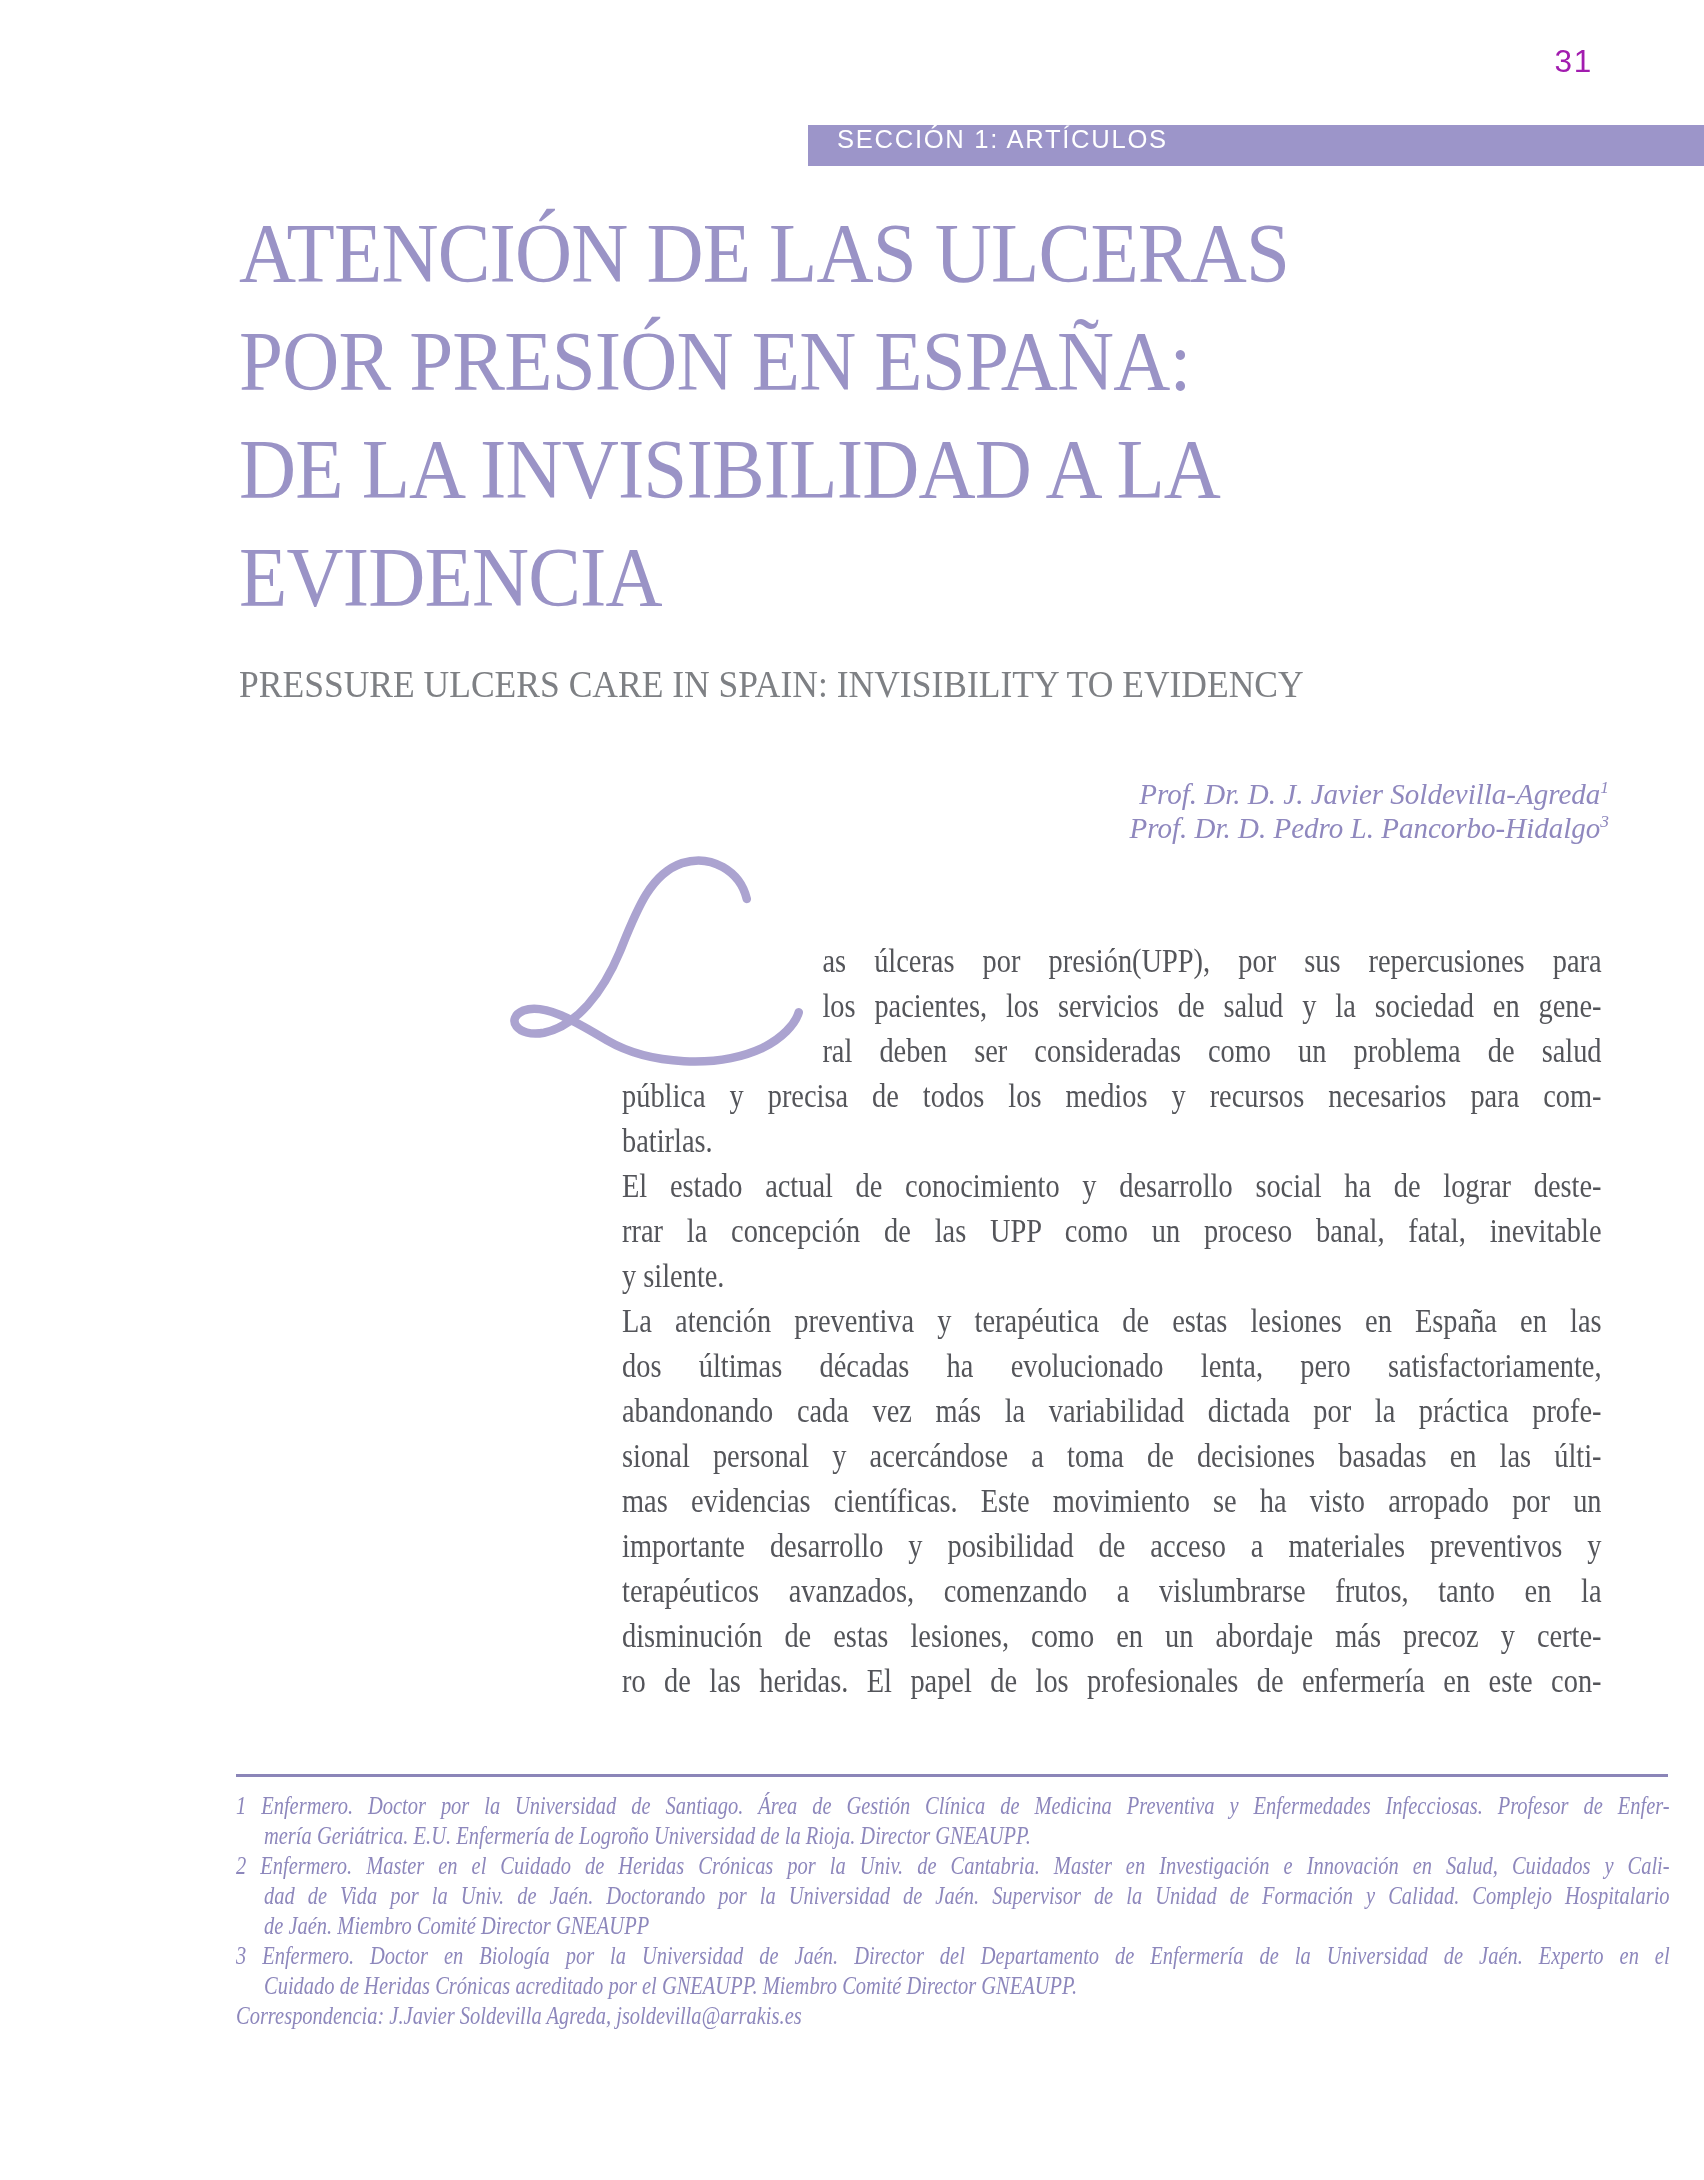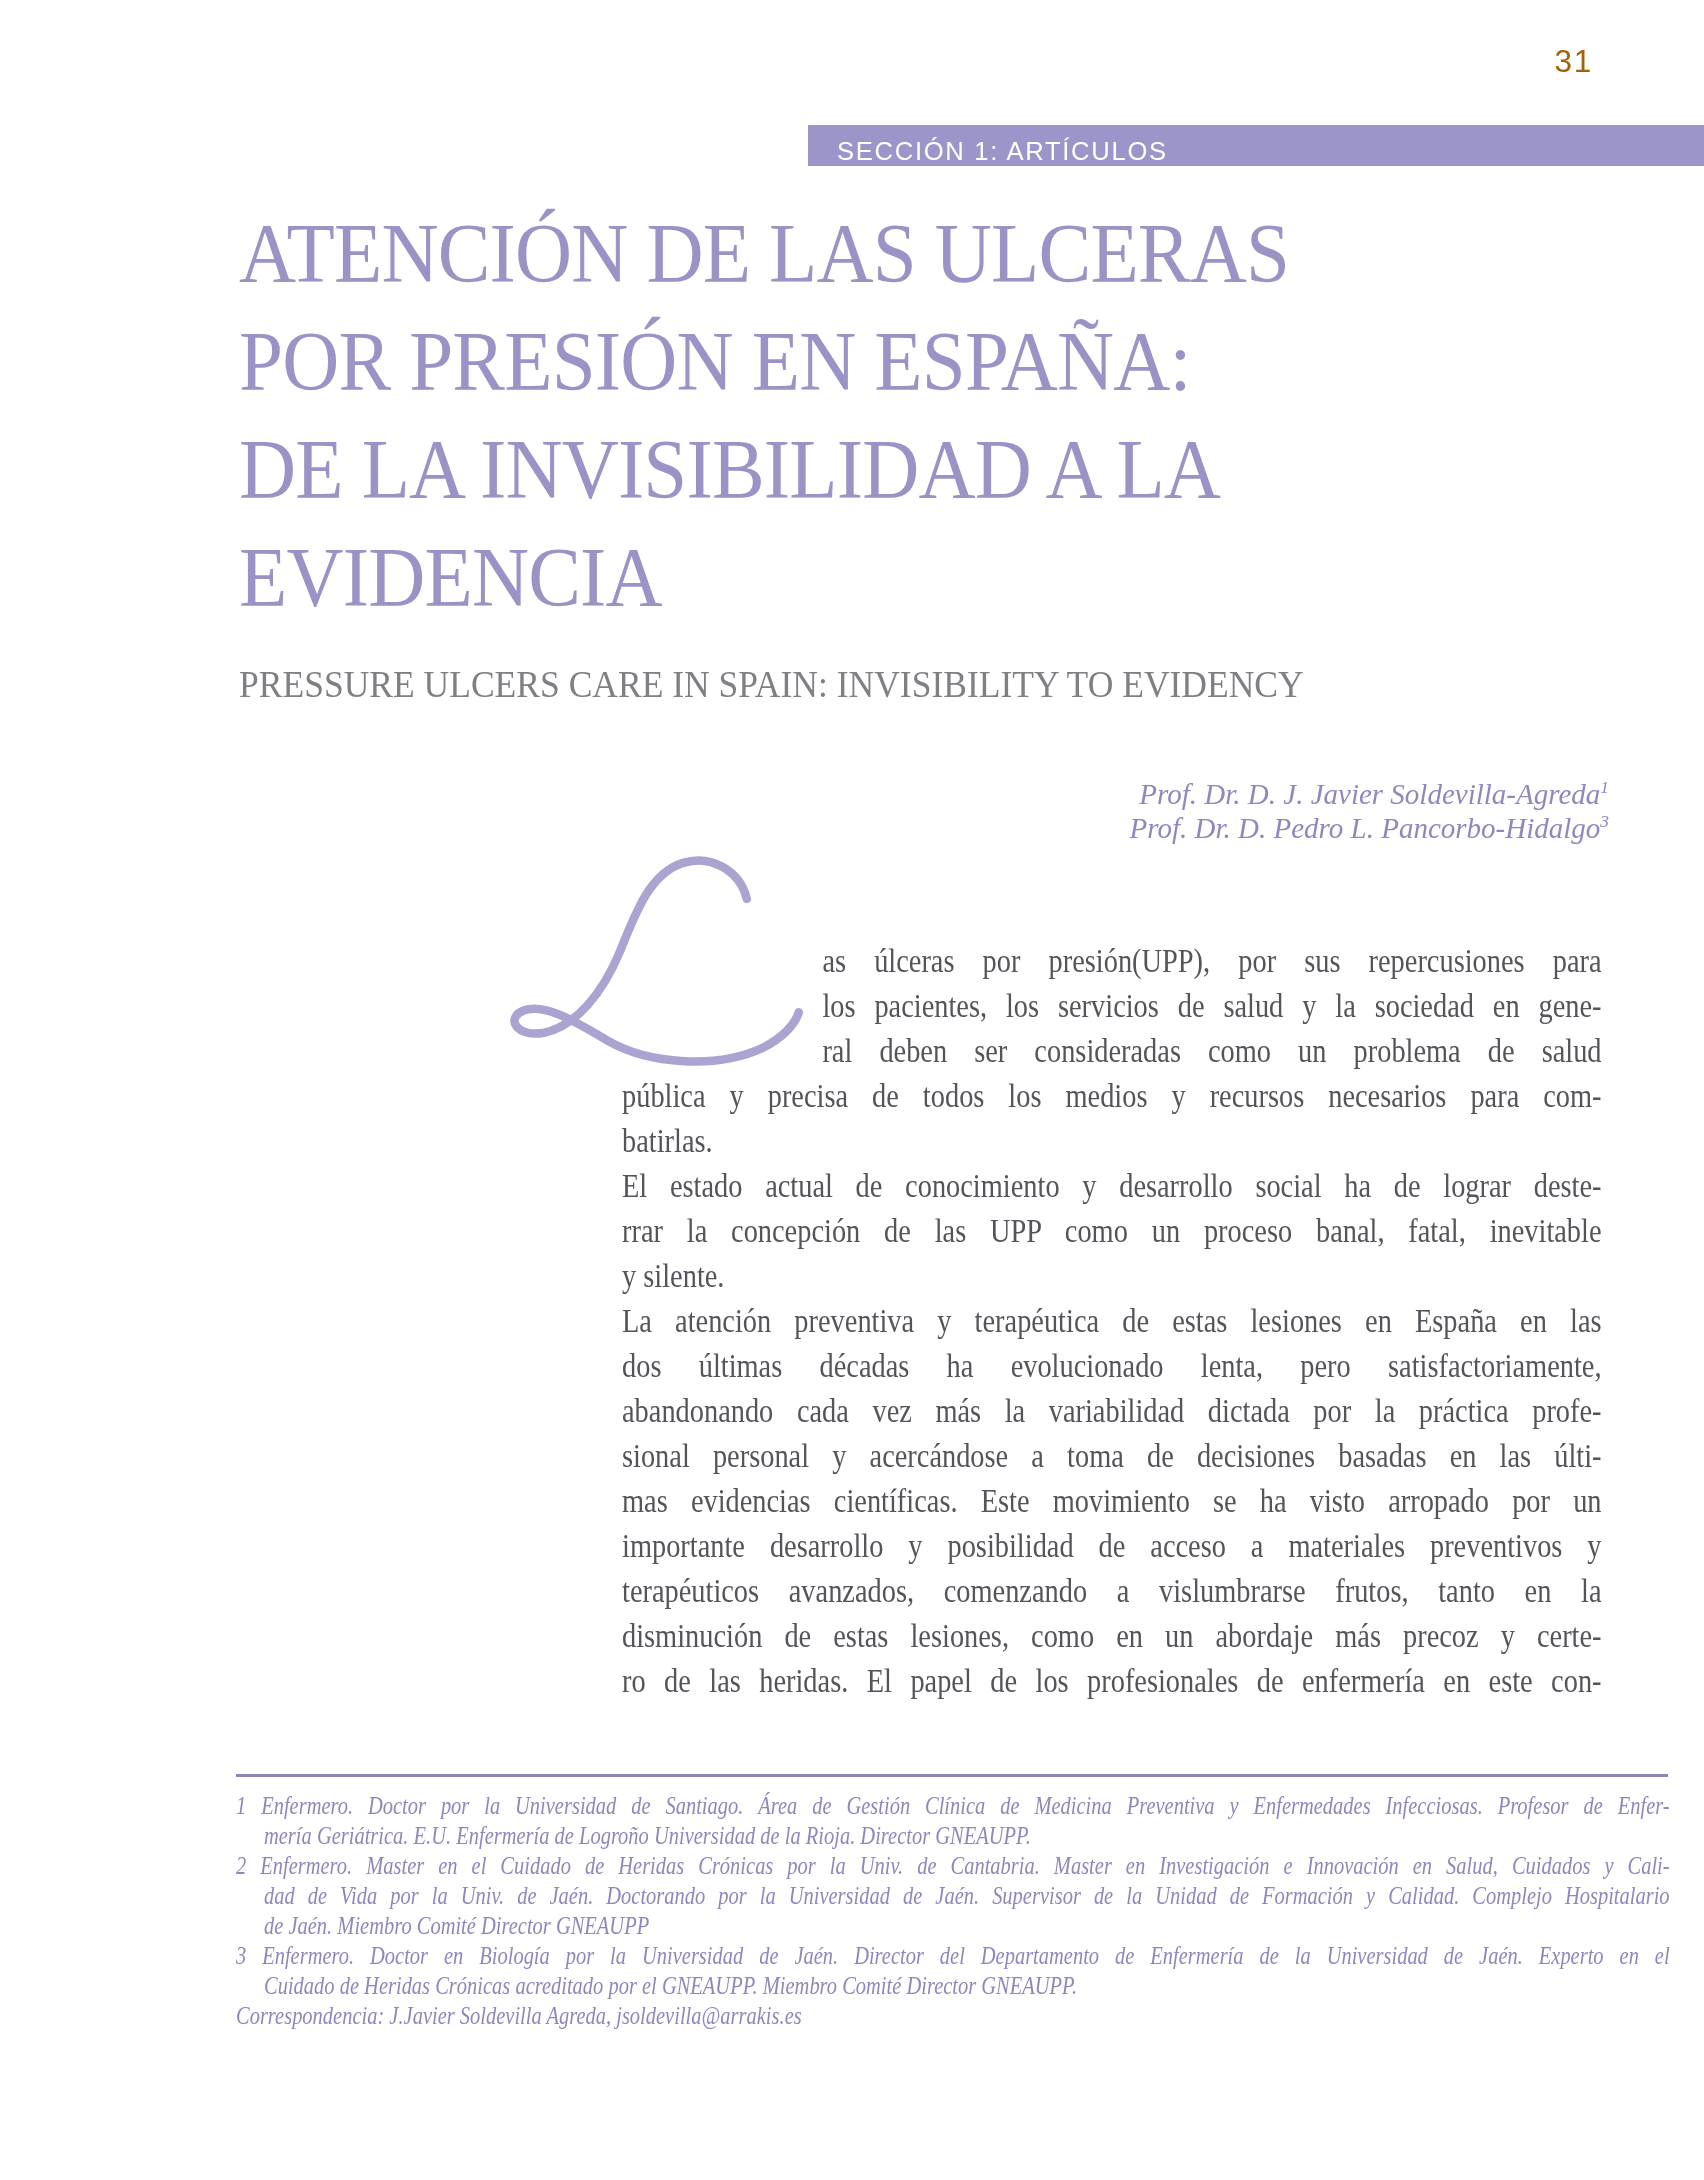--- a/index.html
+++ b/index.html
@@ -1,23 +1,23 @@
 <!DOCTYPE html>
 <html style="font-size:13.6px"><head>
 <meta charset="utf-8">
 <style>
   html,body{margin:0;padding:0;background:#ffffff;}
   .page{position:relative;width:1704px;height:2181px;background:#ffffff;overflow:hidden;
         font-family:"Liberation Serif",serif;-webkit-font-smoothing:antialiased;}
 
   .page-number{position:absolute;top:43px;right:111px;font-family:"Liberation Sans",sans-serif;
-        font-size:31.5px;letter-spacing:1.7px;color:#a16207;}
+        font-size:31.5px;letter-spacing:1.7px;color:#a21caf;}
 
   .section-banner{position:absolute;left:808px;top:125px;right:0;height:41px;background:#9C95C9;
-        display:flex;align-items:flex-end;}
+        display:flex;align-items:flex-start;}
   .section-banner span{color:#ffffff;font-family:"Liberation Sans",sans-serif;font-size:25.6px;
         letter-spacing:1.7px;padding-left:29px;}
 
   .article-title{position:absolute;left:239px;top:199px;width:1329px;color:#9A93C6;
         font-size:85px;line-height:108px;letter-spacing:-0.9px;
         transform:scaleX(0.93);transform-origin:0 0;white-space:nowrap;}
 
   .article-subtitle{position:absolute;left:239px;top:663px;width:1278px;color:#7E8084;
         font-size:37px;line-height:43px;transform:scaleX(0.96);transform-origin:0 0;white-space:nowrap;}
 

